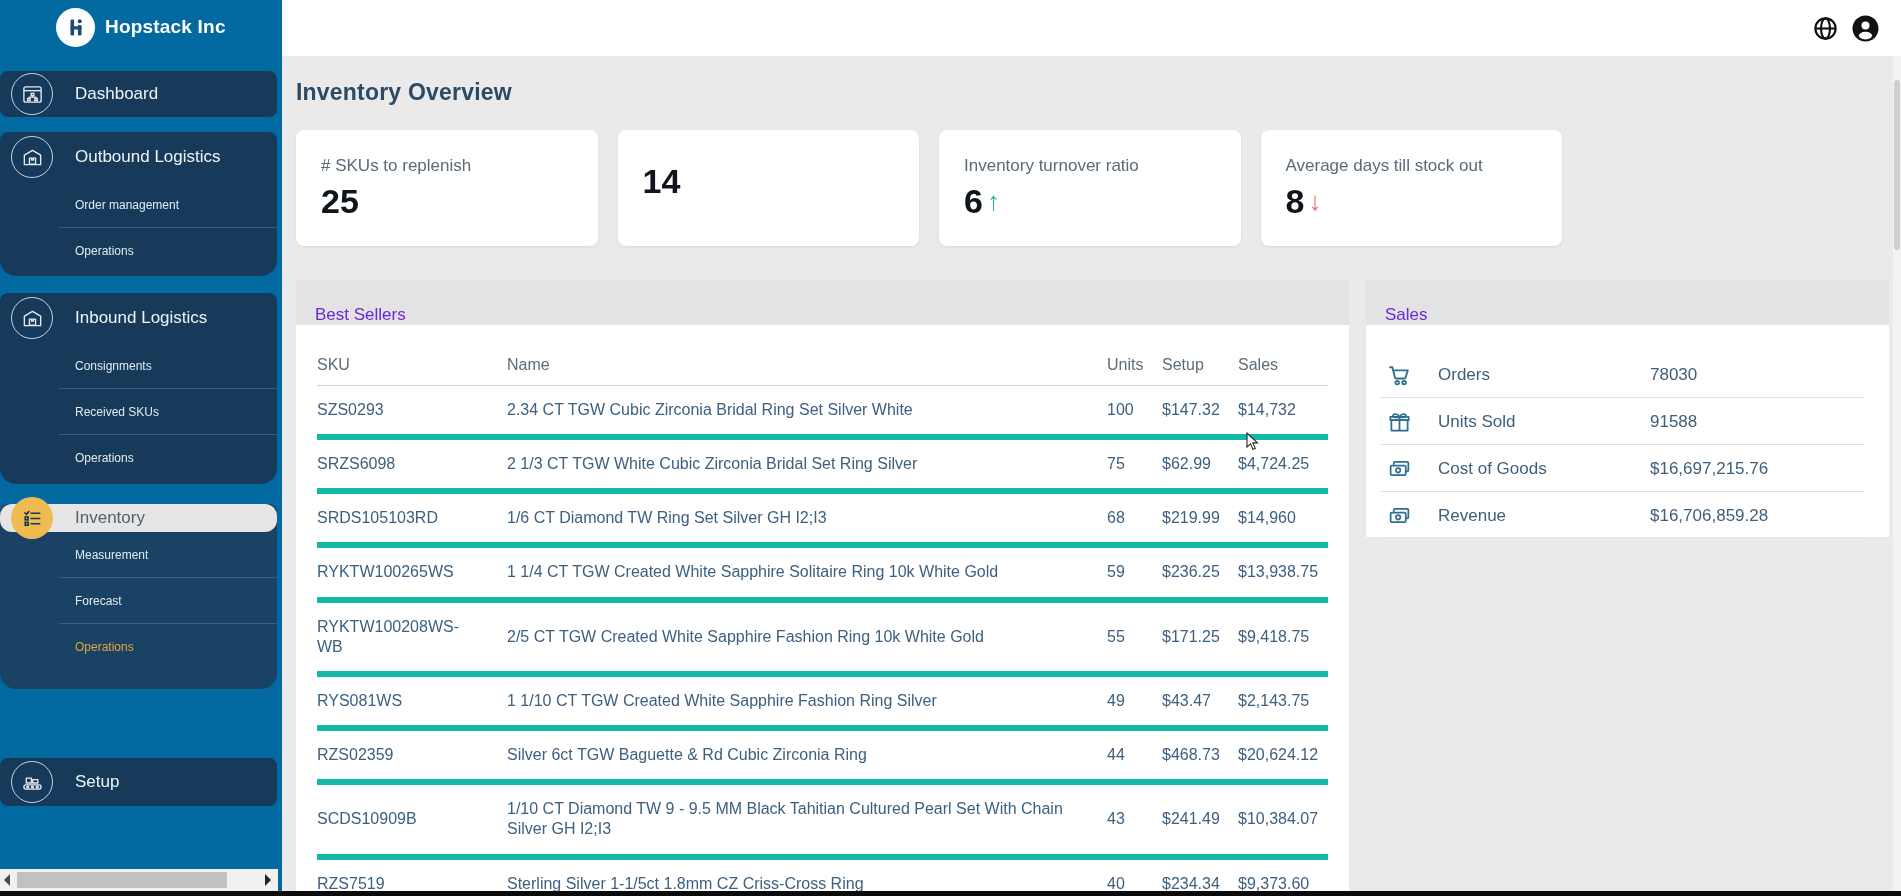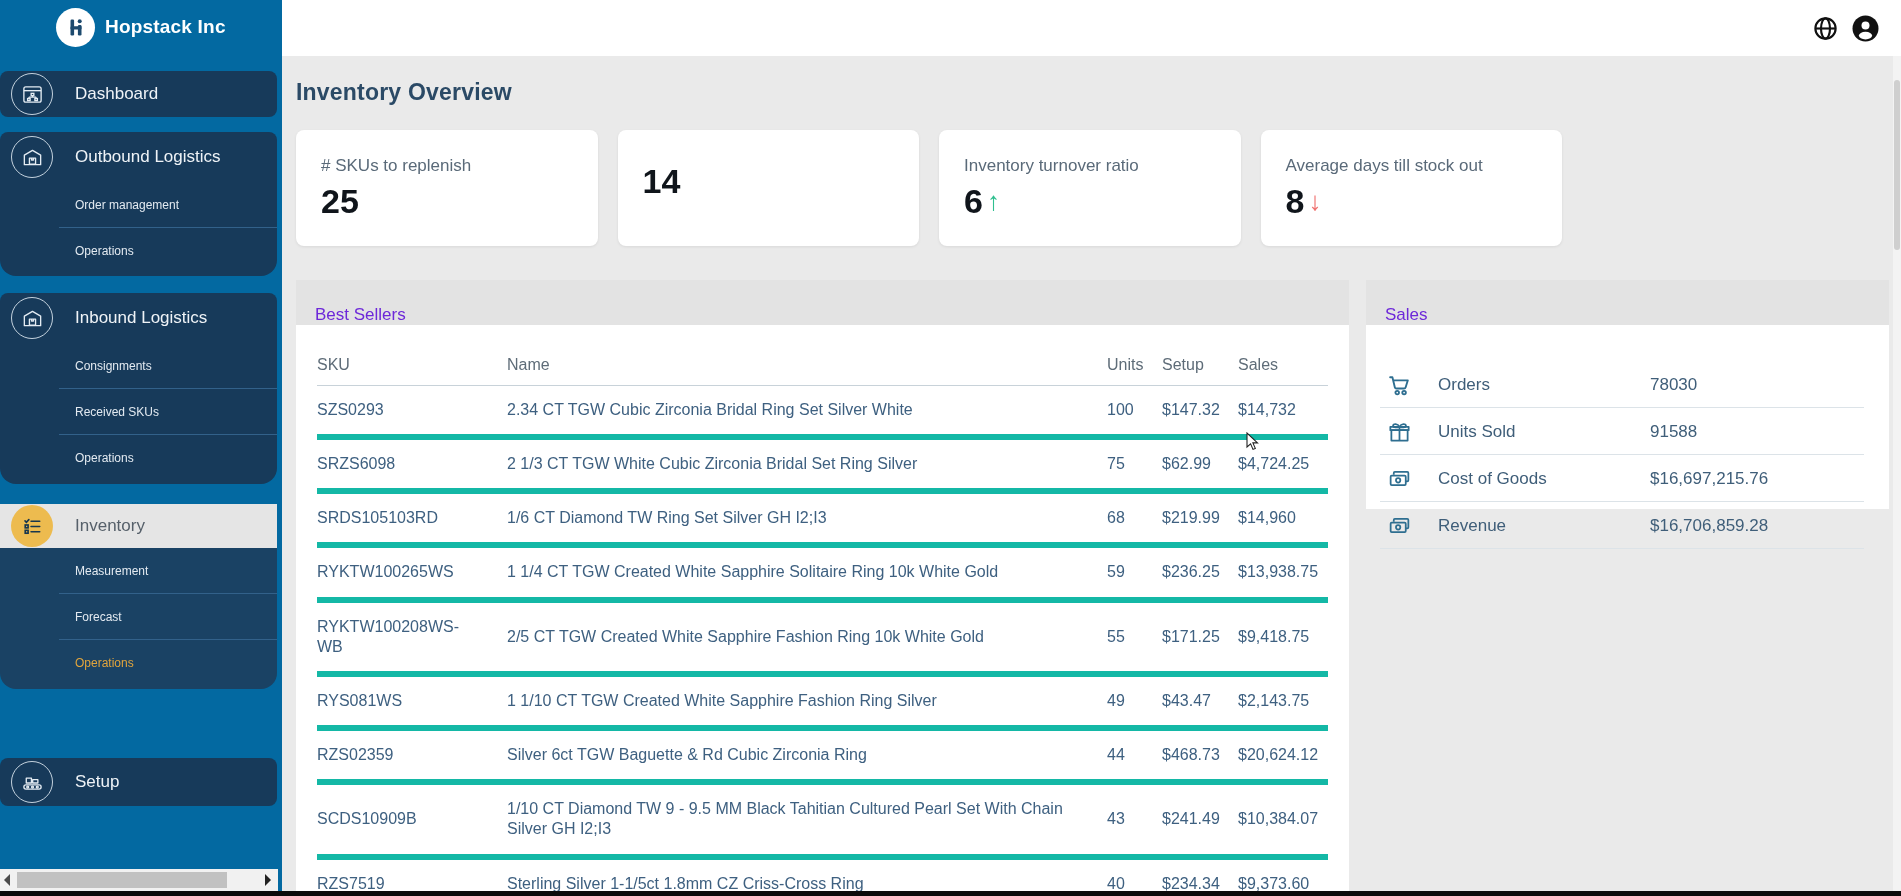--- a/index.html
+++ b/index.html
@@ -28,21 +28,21 @@
   .sub-divider { height:1px; background:#32618A; margin-left:59px; }
 
   #nav-dashboard { top:71px;  height:46px; }
   #grp-outbound  { top:132px; height:144px; }
   #grp-inbound   { top:293px; height:191px; }
   #grp-inventory { top:504px; height:185px; background:#1A4264; }
   #nav-setup     { top:712px; height:48px; }
   #grp-outbound .nav-head, #grp-inbound .nav-head { height:50px; }
   #nav-dashboard.nav-head { height:46px; } #nav-setup.nav-head { height:48px; }
 
-  .nav-head.active-row { height:44px; background:#E5E5E5; border-radius:0; width:277px; }
+  .nav-head.active-row { height:28px; background:#E5E5E5; border-radius:12px; width:277px; }
   .nav-head.active-row .nav-label { color:#56606A; font-weight:500; }
   .icon-circle.amber { background:#EDBB4F; border:none; color:#17364F; }
 
   
   .sb-hscroll { position:absolute; left:0; bottom:5px; width:278px; height:22px; background:#F1F1F1; }
   .sb-thumb { position:absolute; left:17px; top:3px; width:210px; height:16px; background:#C1C1C1; }
   .sb-arrow { position:absolute; top:5px; width:0; height:0; border:6px solid transparent; }
   .sb-arrow.left  { left:4px;  border-right-color:#4a4a4a; border-left-width:0; }
   .sb-arrow.right { right:7px; border-left-color:#222; border-right-width:0; }
 
@@ -63,21 +63,21 @@
   .trend-up   { color:#2FBF8F; }
   .trend-down { color:#F0716F; }
 
   .panel { position:absolute; }
   .panel-head { height:45px; background:#E3E3E3; display:flex; align-items:flex-end; padding-left:19px;
                 color:#6d28d9; font-size:17px; }
   .panel-body { background:#fff; }
   #panel-best { left:296px; top:280px; width:1053px; height:616px; }
   #panel-best .panel-body { height:571px; overflow:hidden; }
   #panel-sales { left:1366px; top:280px; width:523px; height:265px; }
-  #panel-sales .panel-body { height:184px; padding-top:36px; }
+  #panel-sales .panel-body { height:212px; padding-top:26px; }
 
   
   table.bs { border-collapse:collapse; table-layout:fixed; width:1011px; margin-left:21px; }
   table.bs th { text-align:left; font-weight:400; font-size:16px; color:#5E6C78;
                 padding:31px 0 11px 0; border-bottom:1px solid #C8D2D9; }
   table.bs td { font-size:16px; color:#3E6080; padding:14px 0; line-height:1.26;
                 border-bottom:6px solid #14b8a6; vertical-align:middle; word-wrap:break-word; }
   .col-0 { width:190px; } .col-1 { width:600px; } .col-2 { width:55px; } .col-3 { width:76px; } .col-4 { width:90px; }
   table.bs td.col-0 { padding-right:30px; cursor:pointer; }
   table.bs td.col-1 { padding-right:10px; }

